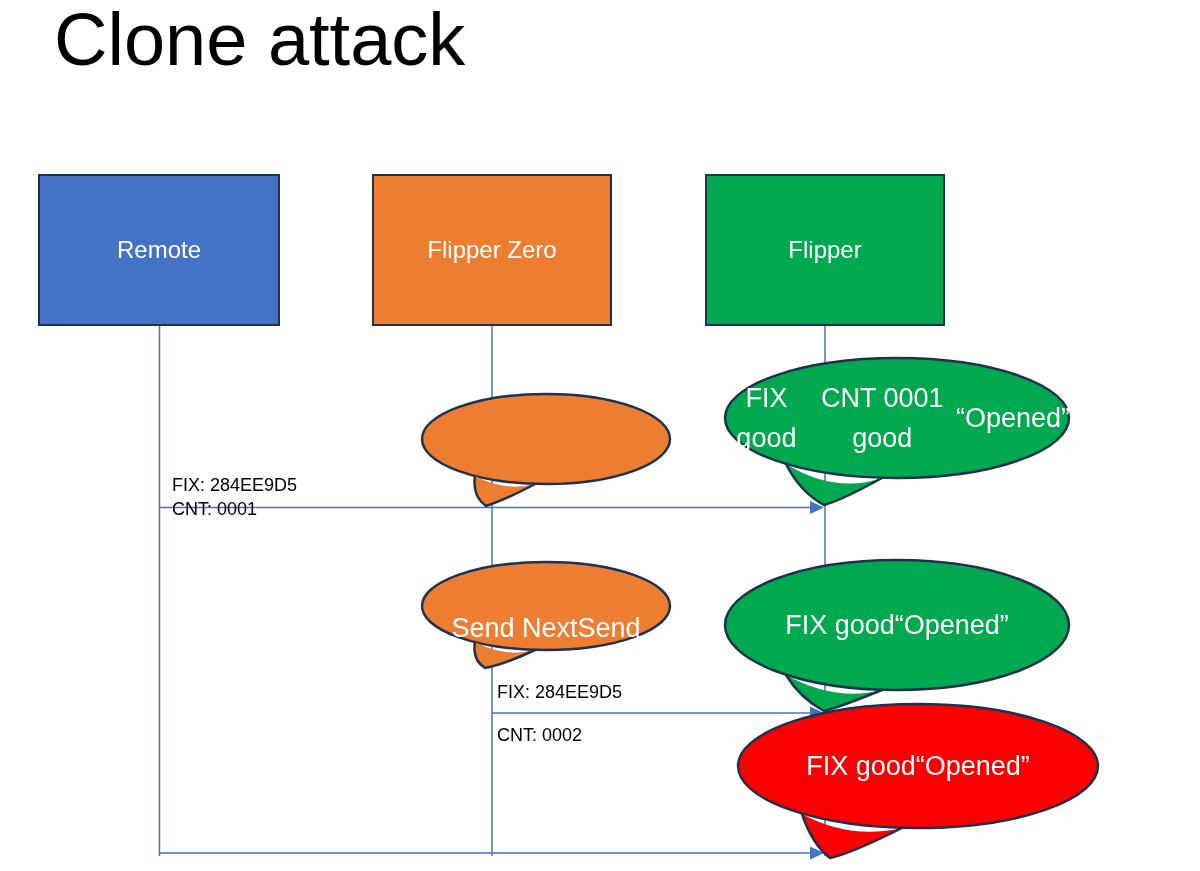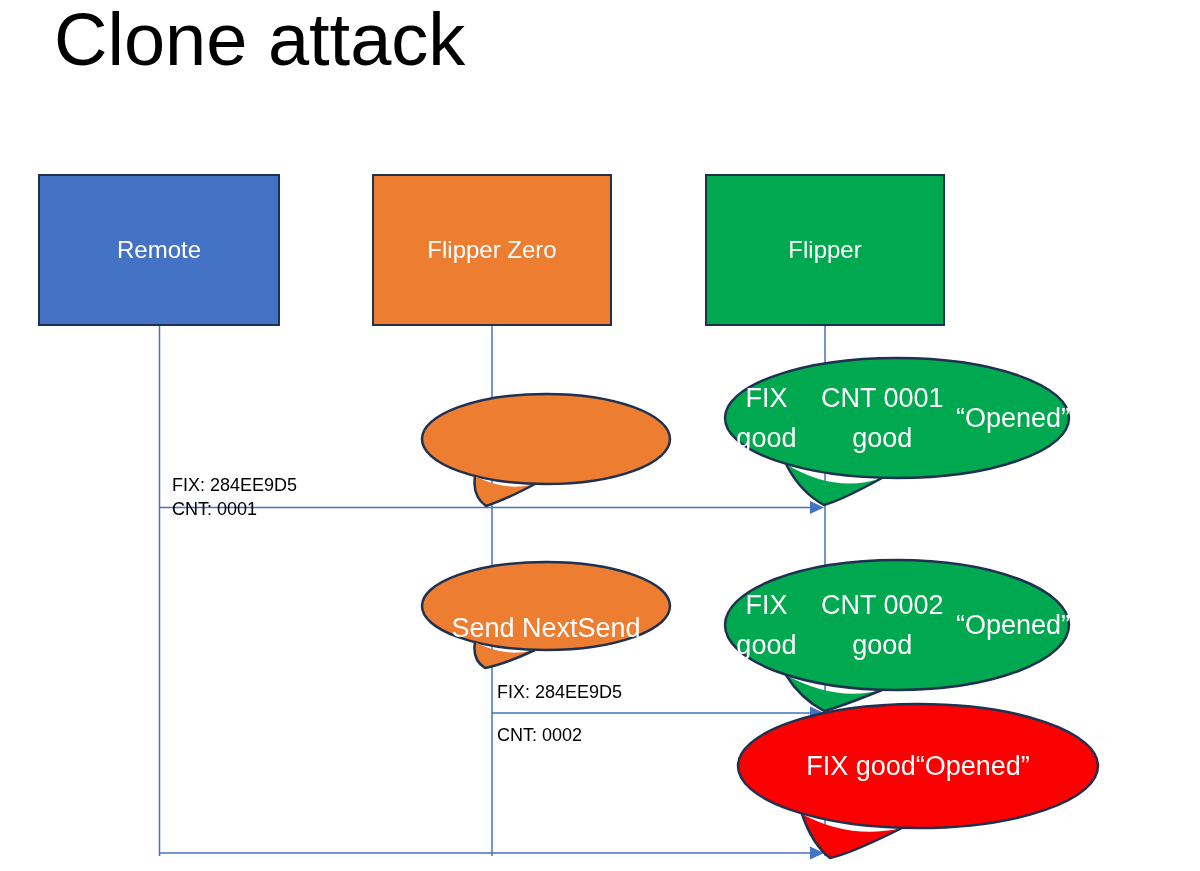--- a/index.html
+++ b/index.html
@@ -120,21 +120,20 @@
     <span>FIX good</span>
     <span>CNT 0001 good</span>
     <span>“Opened”</span>
   </div>
   <div class="callout-text" style="left:421px;top:583px;width:250px;height:90px">
     <span>Send Next</span>
     <span>Send</span>
   </div>
   <div class="callout-text" style="left:724px;top:560px;width:346px;height:130px">
     <span>FIX good</span>
-    <span>CNT 0002 good</span>
     <span>“Opened”</span>
   </div>
   <div class="callout-text" style="left:738px;top:702px;width:360px;height:128px">
     <span>FIX good</span>
     <span>“Opened”</span>
   </div>
 
 </div>
 
 </body></html>

